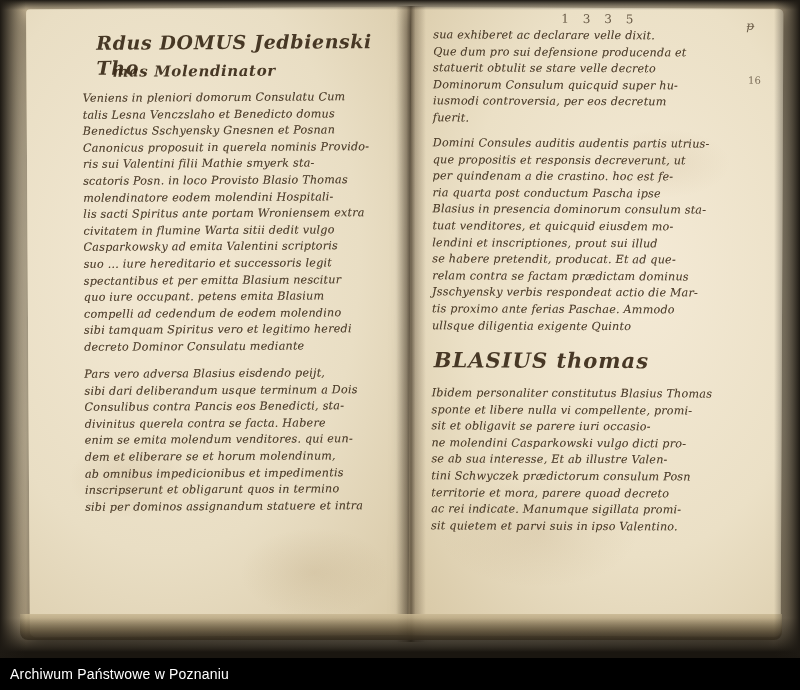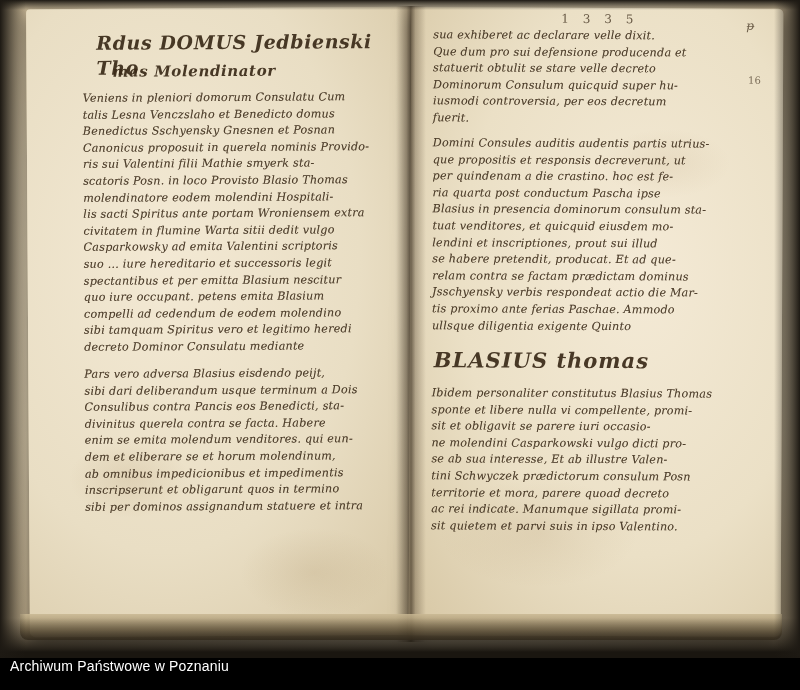--- a/index.html
+++ b/index.html
@@ -161,21 +161,21 @@
 
   
   #caption-bar {
     position: absolute;
     left: 0;
     bottom: 0;
     width: 800px;
     height: 32px;
     background: #000;
     display: flex;
-    align-items: flex-start;
+    align-items: center;
   }
   #caption-text {
     color: #ffffff;
     font-family: "Liberation Sans", sans-serif;
     font-size: 14px;
     padding-left: 10px;
     letter-spacing: .2px;
   }
 </style>
 </head>

